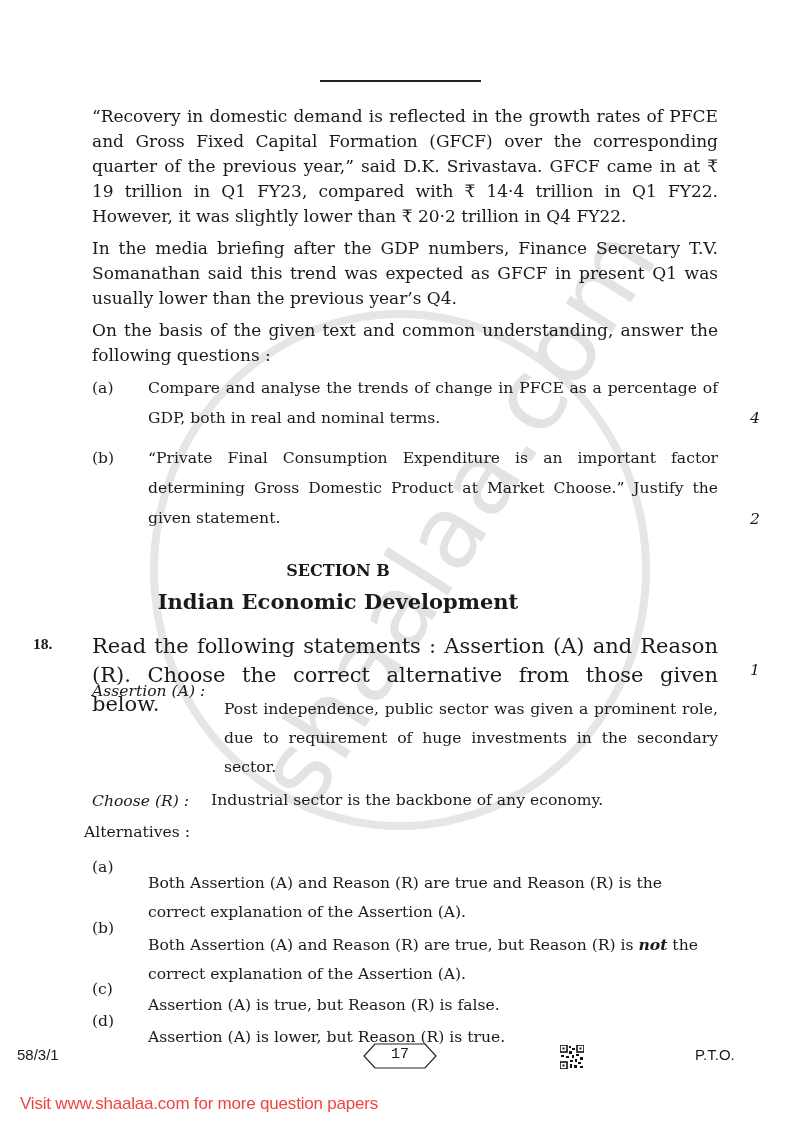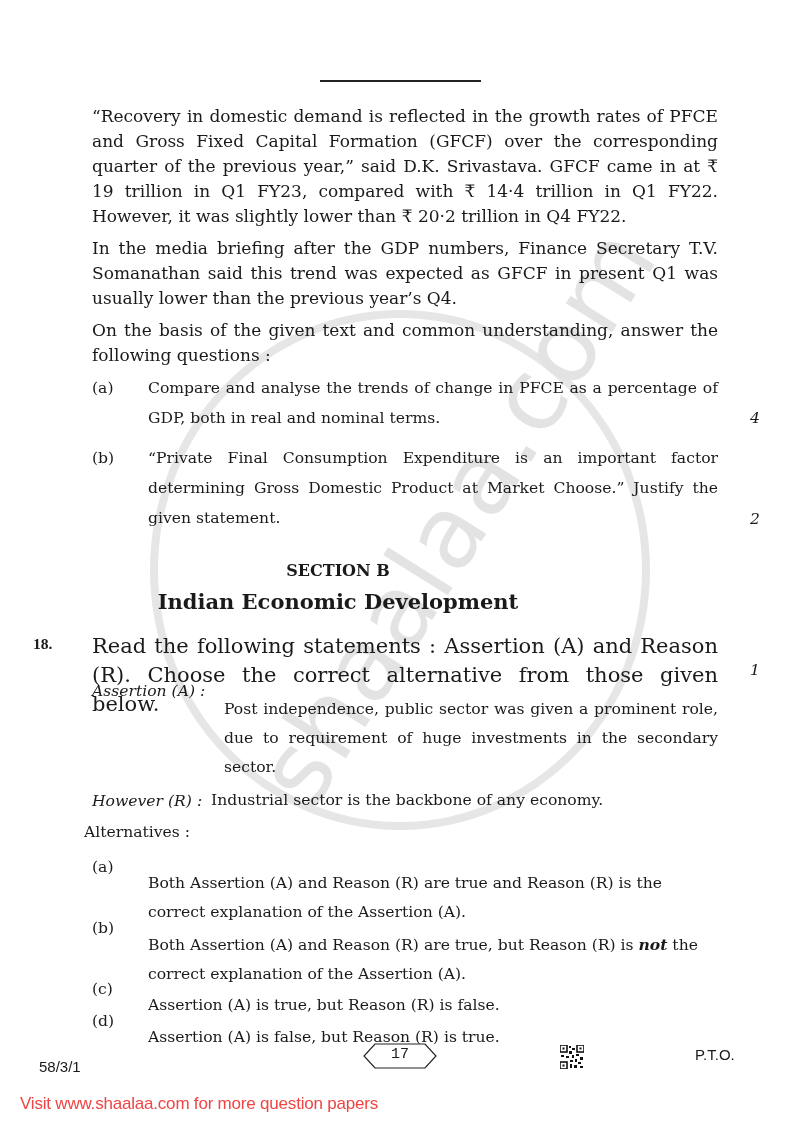--- a/index.html
+++ b/index.html
@@ -82,43 +82,43 @@
 <div class="section-head" style="top:561px;">SECTION B</div>
 <div class="section-head" style="top:589px; font-size:21px;">Indian Economic Development</div>
 
 <div class="qnum">18.</div>
 <div class="q18">Read the following statements : Assertion (A) and Reason (R). Choose the correct alternative from those given below.</div>
 <div class="q18-marks">1</div>
 
 <div class="ar-label" style="top:682px;">Assertion (A) :</div>
 <div class="ar-text" style="top:695px;">Post independence, public sector was given a prominent role, due to requirement of huge investments in the secondary sector.</div>
 
-<div class="ar-label" style="top:792px;">However (R) :</div>
+<div class="ar-label" style="top:792px;">Choose (R) :</div>
 <div class="ar-text" style="top:786px; left:211px;">Industrial sector is the backbone of any economy.</div>
 
 <div class="alt-head">Alternatives :</div>
 
 <div class="alt" style="top:853px;">
   <span class="label">(a)</span>
   <span class="text">Both Assertion (A) and Reason (R) are true and Reason (R) is the correct explanation of the Assertion (A).</span>
 </div>
 <div class="alt" style="top:914px;">
   <span class="label">(b)</span>
   <span class="text"><span>Both Assertion (A) and Reason (R) are true, but Reason (R) is </span><b><i>not</i></b><span> the correct explanation of the Assertion (A).</span></span>
 </div>
 <div class="alt" style="top:975px;">
   <span class="label">(c)</span>
   <span class="text">Assertion (A) is true, but Reason (R) is false.</span>
 </div>
 <div class="alt" style="top:1007px;">
   <span class="label">(d)</span>
-  <span class="text">Assertion (A) is false, but Reason (R) is true.</span>
+  <span class="text">Assertion (A) is lower, but Reason (R) is true.</span>
 </div>
 
-<div class="footer" style="left:39px;margin-top:12px;">58/3/1</div>
+<div class="footer" style="left:17px;">58/3/1</div>
 <div class="page-badge">
   <svg width="74" height="26" viewBox="0 0 74 26">
     <polygon points="12,1 62,1 73,13 62,25 12,25 1,13" fill="none" stroke="#222" stroke-width="1.2"></polygon>
   </svg>
   <span>17</span>
 </div>
 <div class="qr">
   <svg width="24" height="24" viewBox="0 0 24 24">
     <rect x="0" y="0" width="7" height="7" fill="none" stroke="#111" stroke-width="1.6"></rect>
     <rect x="2.5" y="2.5" width="2" height="2" fill="#111"></rect>

